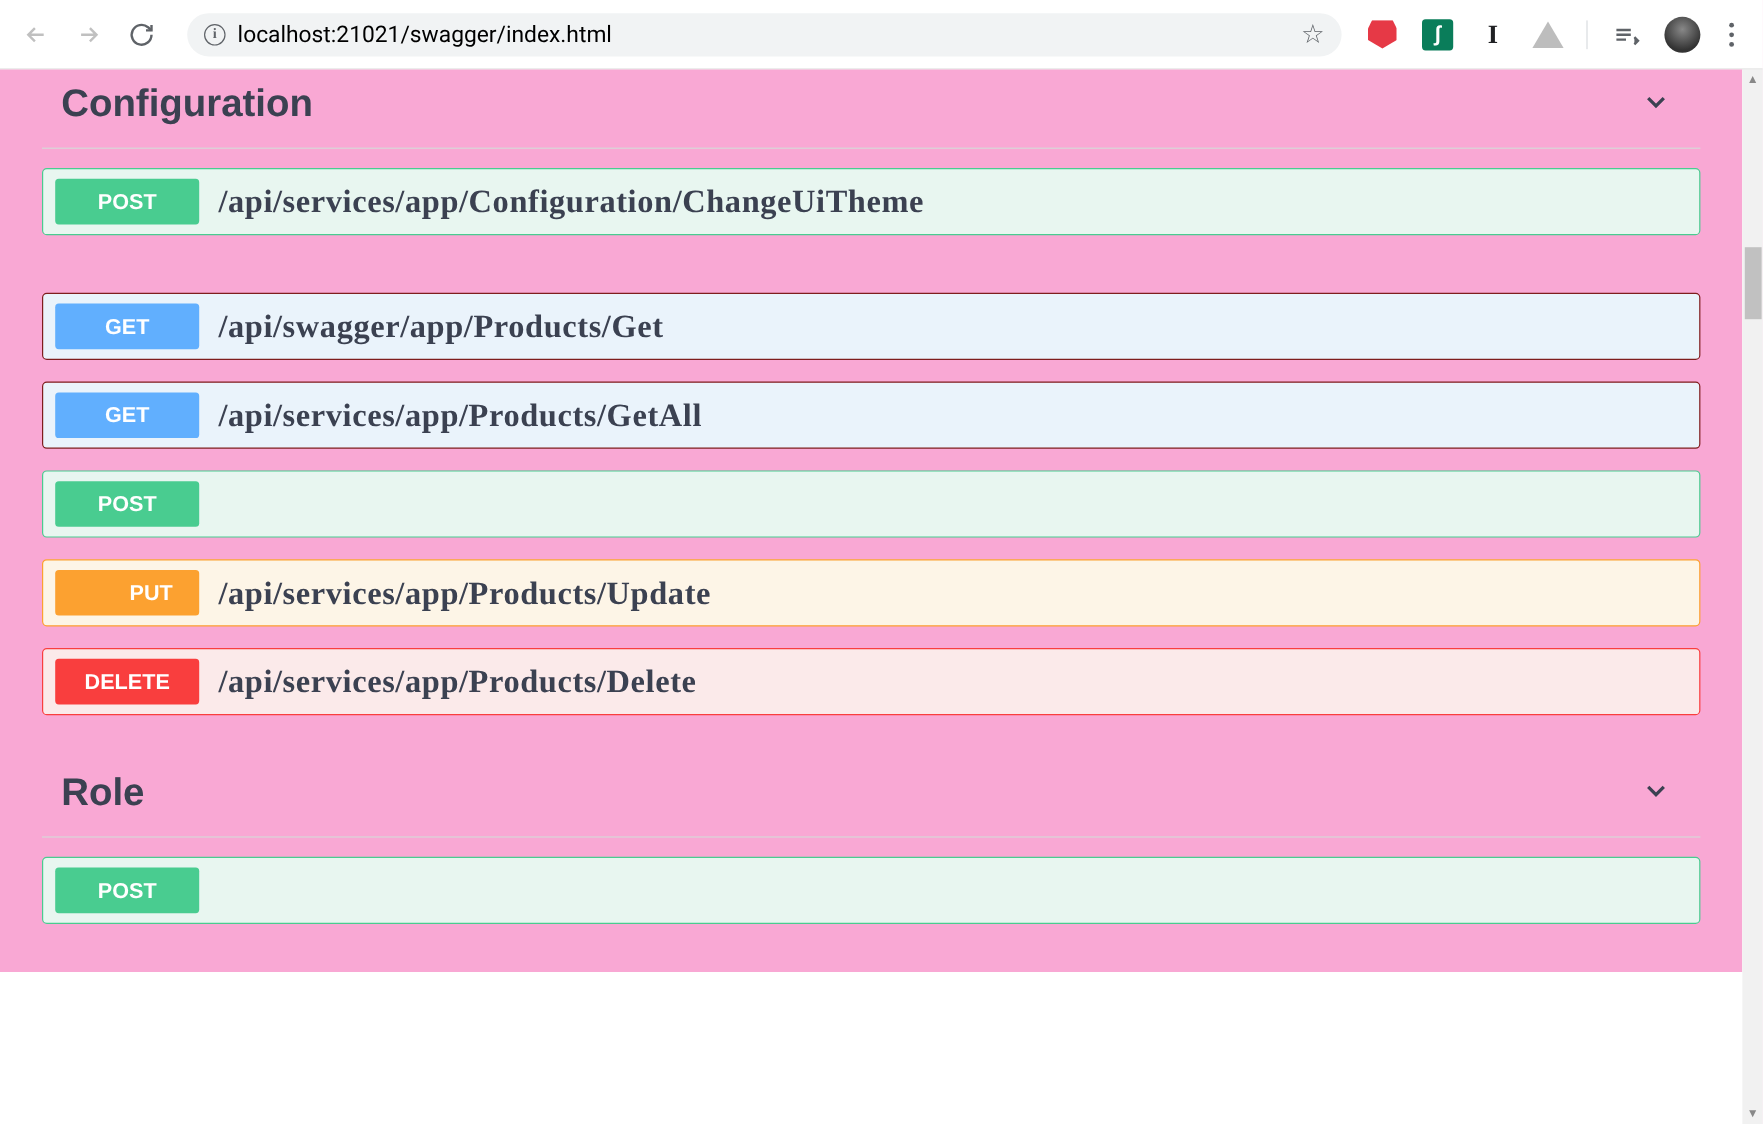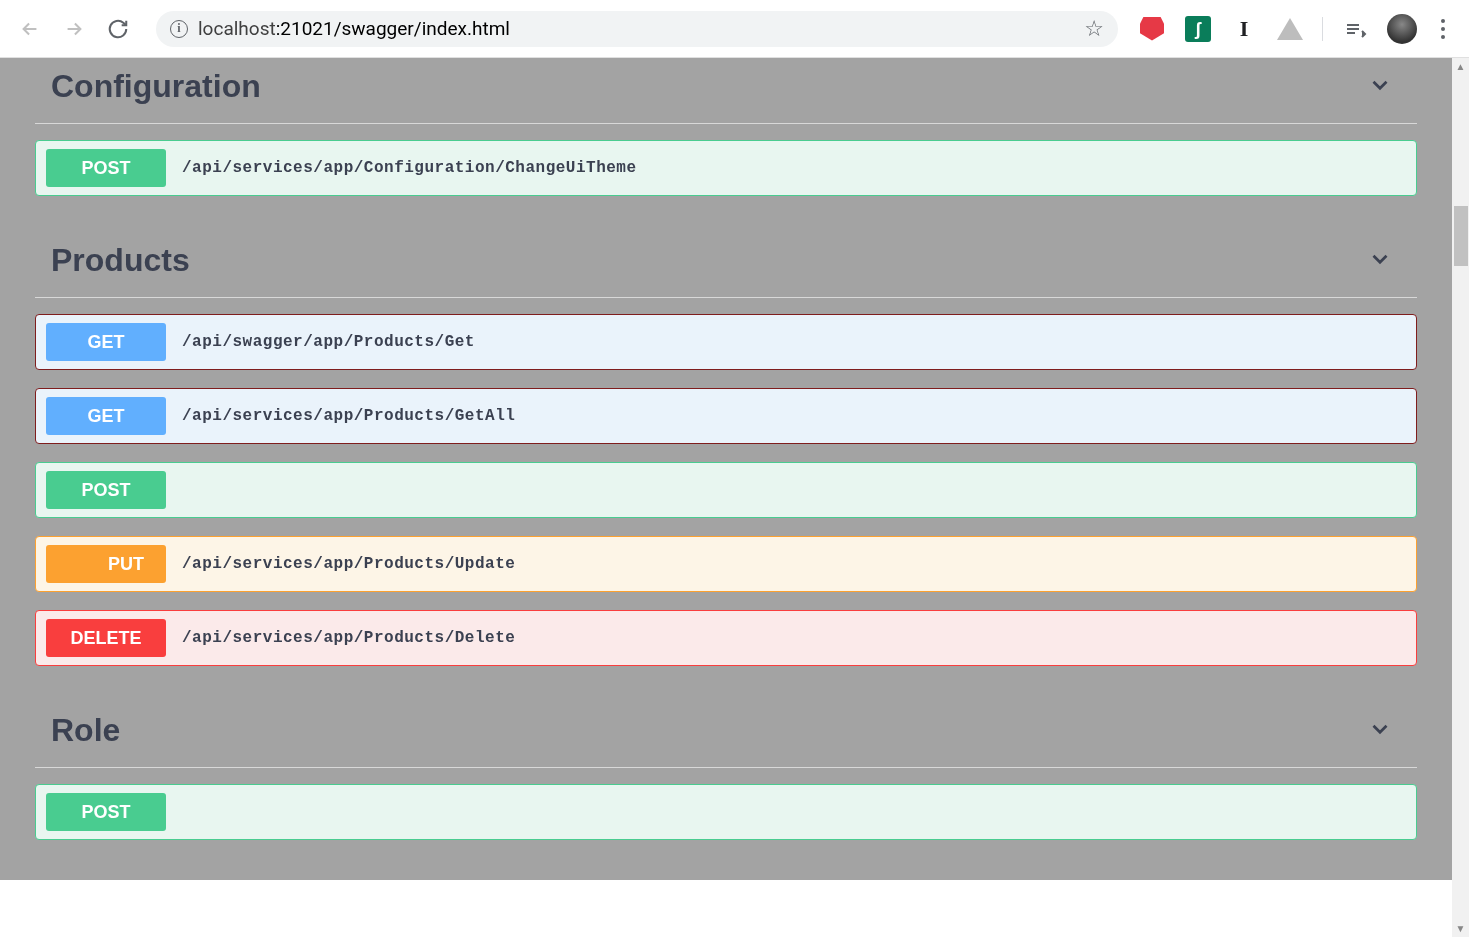--- a/index.html
+++ b/index.html
@@ -49,21 +49,21 @@
       border: 1.5px solid #5f6368;
       border-radius: 50%;
       display: flex;
       align-items: center;
       justify-content: center;
       font-size: 12px;
       font-weight: bold;
       color: #5f6368;
       font-family: Georgia, serif;
     }
-    .url-host { color: #404040; }
+    .url-host { color: #000000; }
     .url-path { color: #000000; }
     .star-icon { color: #5f6368; font-size: 22px; margin-left: auto; }
     .toolbar-icons {
       display: flex;
       align-items: center;
       gap: 18px;
       padding-right: 6px;
     }
     .ext-icon {
       width: 28px;
@@ -122,21 +122,21 @@
       display: flex;
       height: calc(937px - 58px);
     }
     .content-scroll {
       flex: 1;
       overflow: hidden;
       position: relative;
     }
     .content {
       padding: 0 35px 40px 35px;
-      background: #a3a3a3;
+      background: #f9a8d4;
       margin-top: -16px;
     }
     .scrollbar {
       width: 17px;
       background: #f1f1f1;
       position: relative;
       display: flex;
       flex-direction: column;
       align-items: center;
     }
@@ -201,22 +201,22 @@
       border-radius: 3px;
       color: #fff;
       font-weight: 700;
       font-size: 18px;
       display: flex;
       align-items: center;
       justify-content: center;
       font-family: -apple-system, sans-serif;
     }
     .path {
-      font-family: Liberation Mono, monospace;
-      font-size: 16px;
+      font-family: Liberation Serif, serif;
+      font-size: 27px;
       font-weight: 600;
       color: #3b4151;
       letter-spacing: 0.5px;
       text-align: center;
     }
     
     .ep-get { background: #eaf3fb; border: 1px solid #7f1d1d; }
     .ep-get .method { background: #61affe; }
     .ep-post { background: #e8f6f0; border: 1px solid #49cc90; }
     .ep-post .method { background: #49cc90; }
@@ -296,28 +296,20 @@
         </div>
         <div class="endpoints">
           <div class="endpoint ep-post">
             <span class="method">POST</span>
             <span class="path">/api/services/app/Configuration/ChangeUiTheme</span>
           </div>
         </div>
       </div>
 
       <div class="section" style="margin-top:32px;">
-        <div class="section-header">
-          <span class="section-title">Products</span>
-          <span class="chevron">
-            <svg width="26" height="26" viewBox="0 0 24 24" fill="none" stroke="#3b4151" stroke-width="2.5">
-                <path d="M6 9l6 6 6-6"></path>
-              </svg>
-          </span>
-        </div>
         <div class="endpoints">
           <div class="endpoint ep-get">
             <span class="method">GET</span>
             <span class="path">/api/swagger/app/Products/Get</span>
           </div>
           <div class="endpoint ep-get">
             <span class="method">GET</span>
             <span class="path">/api/services/app/Products/GetAll</span>
           </div>
           <div class="endpoint ep-post">

